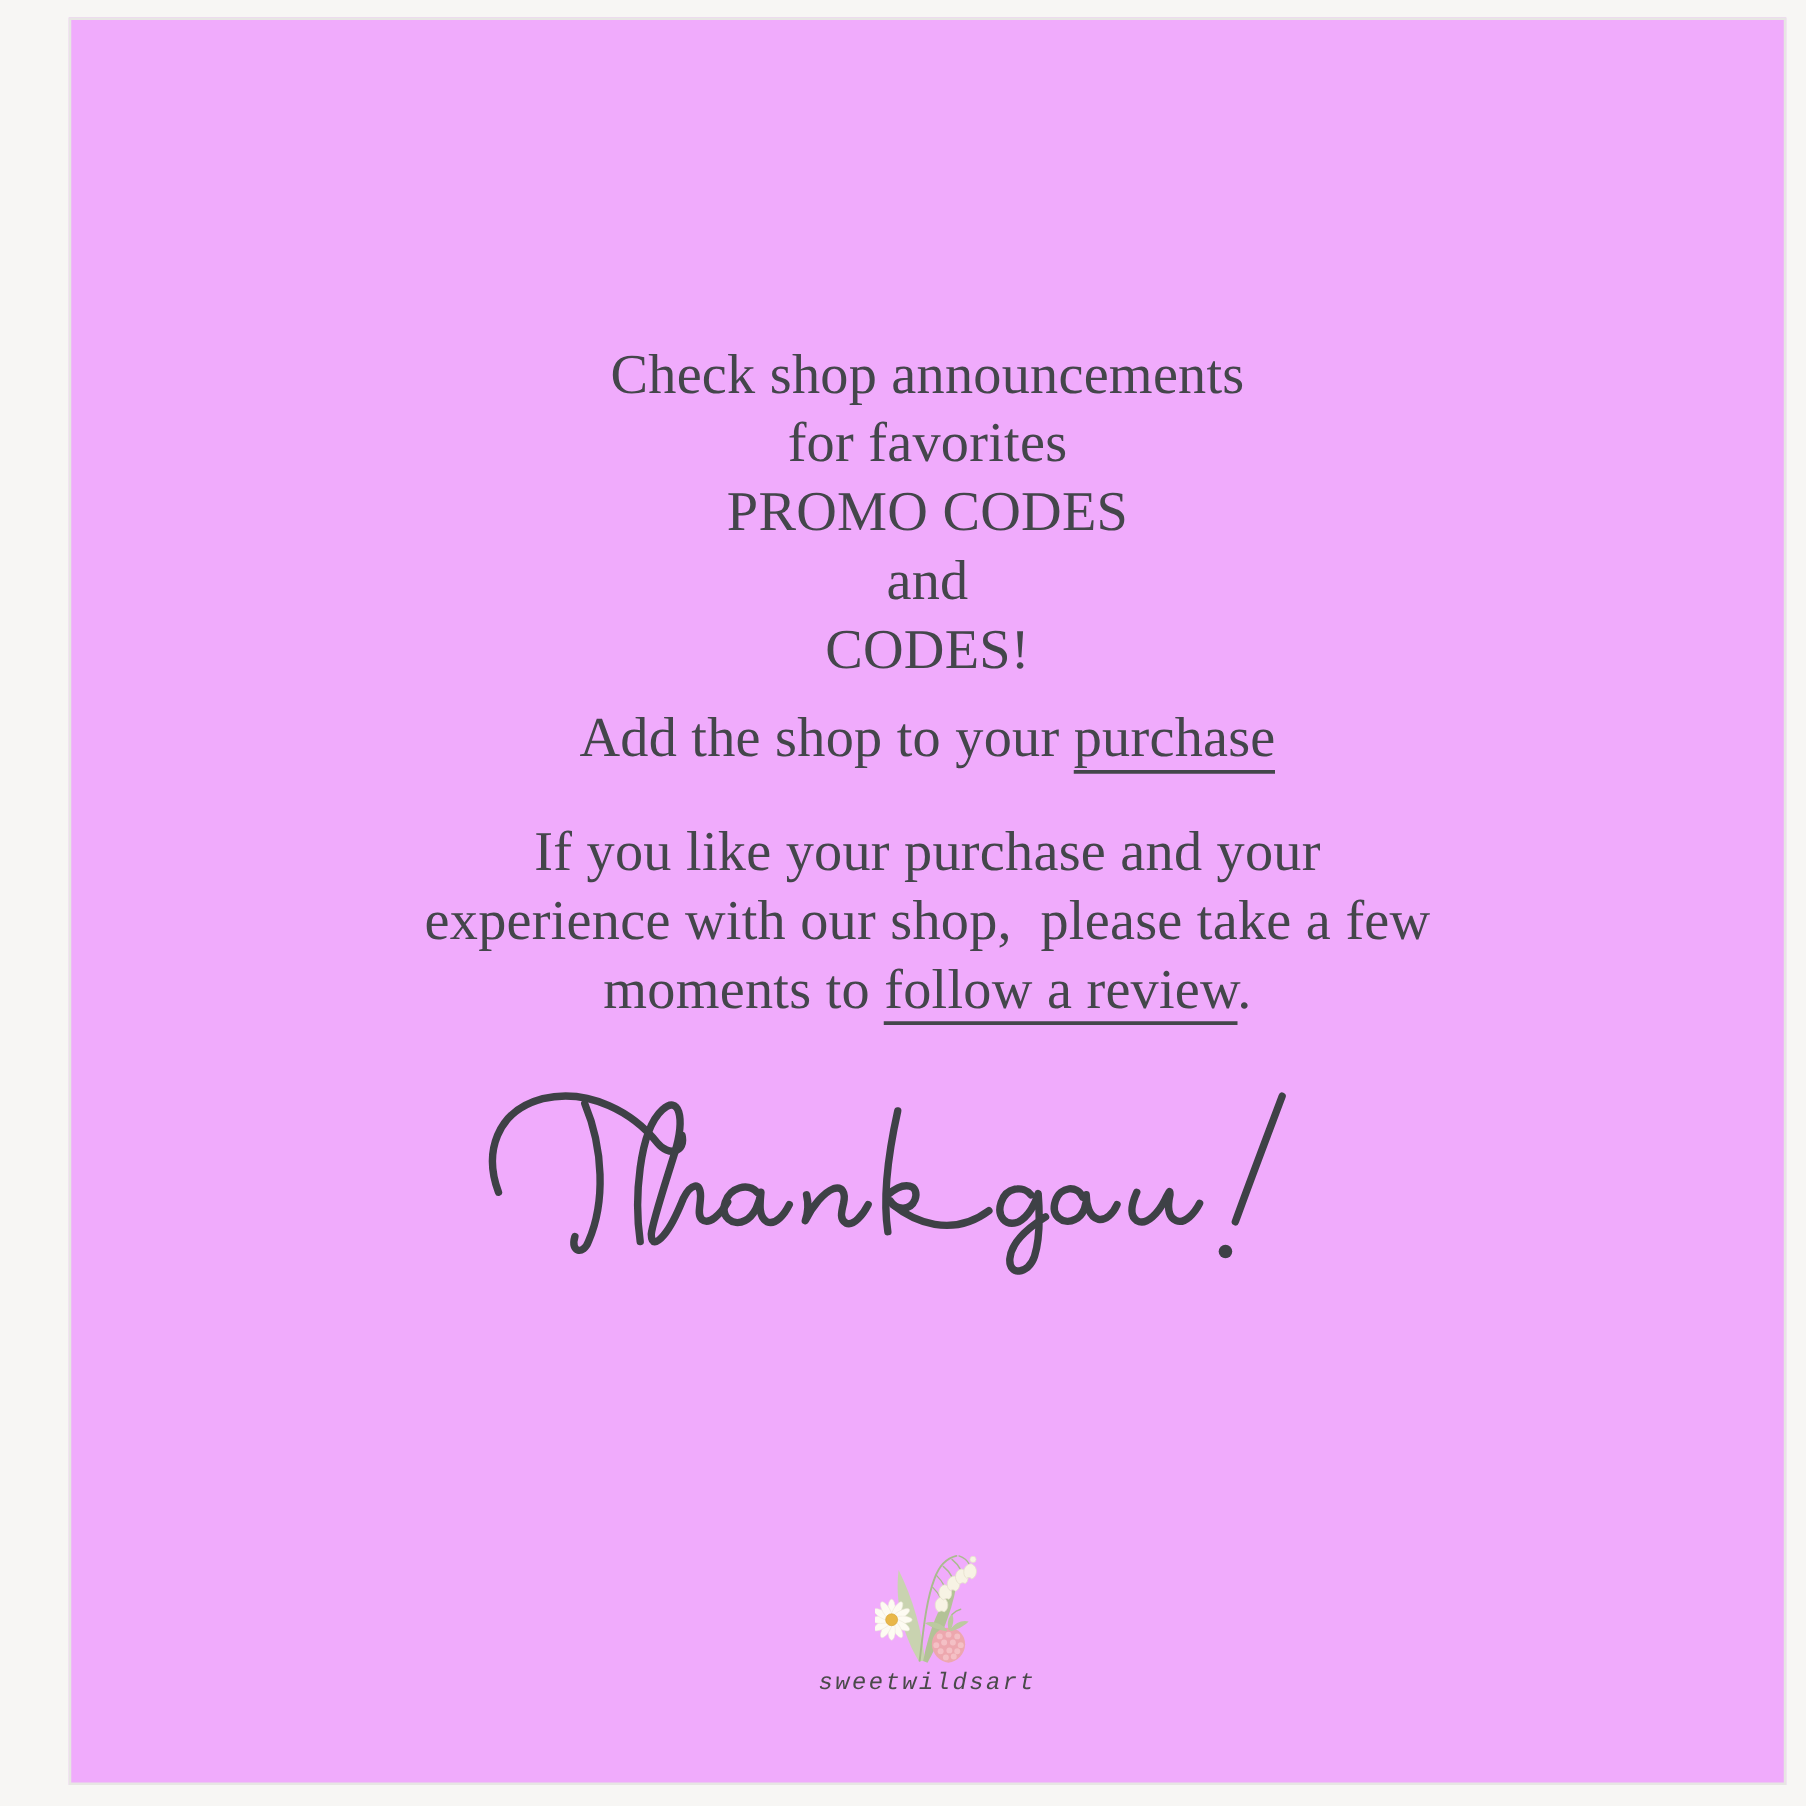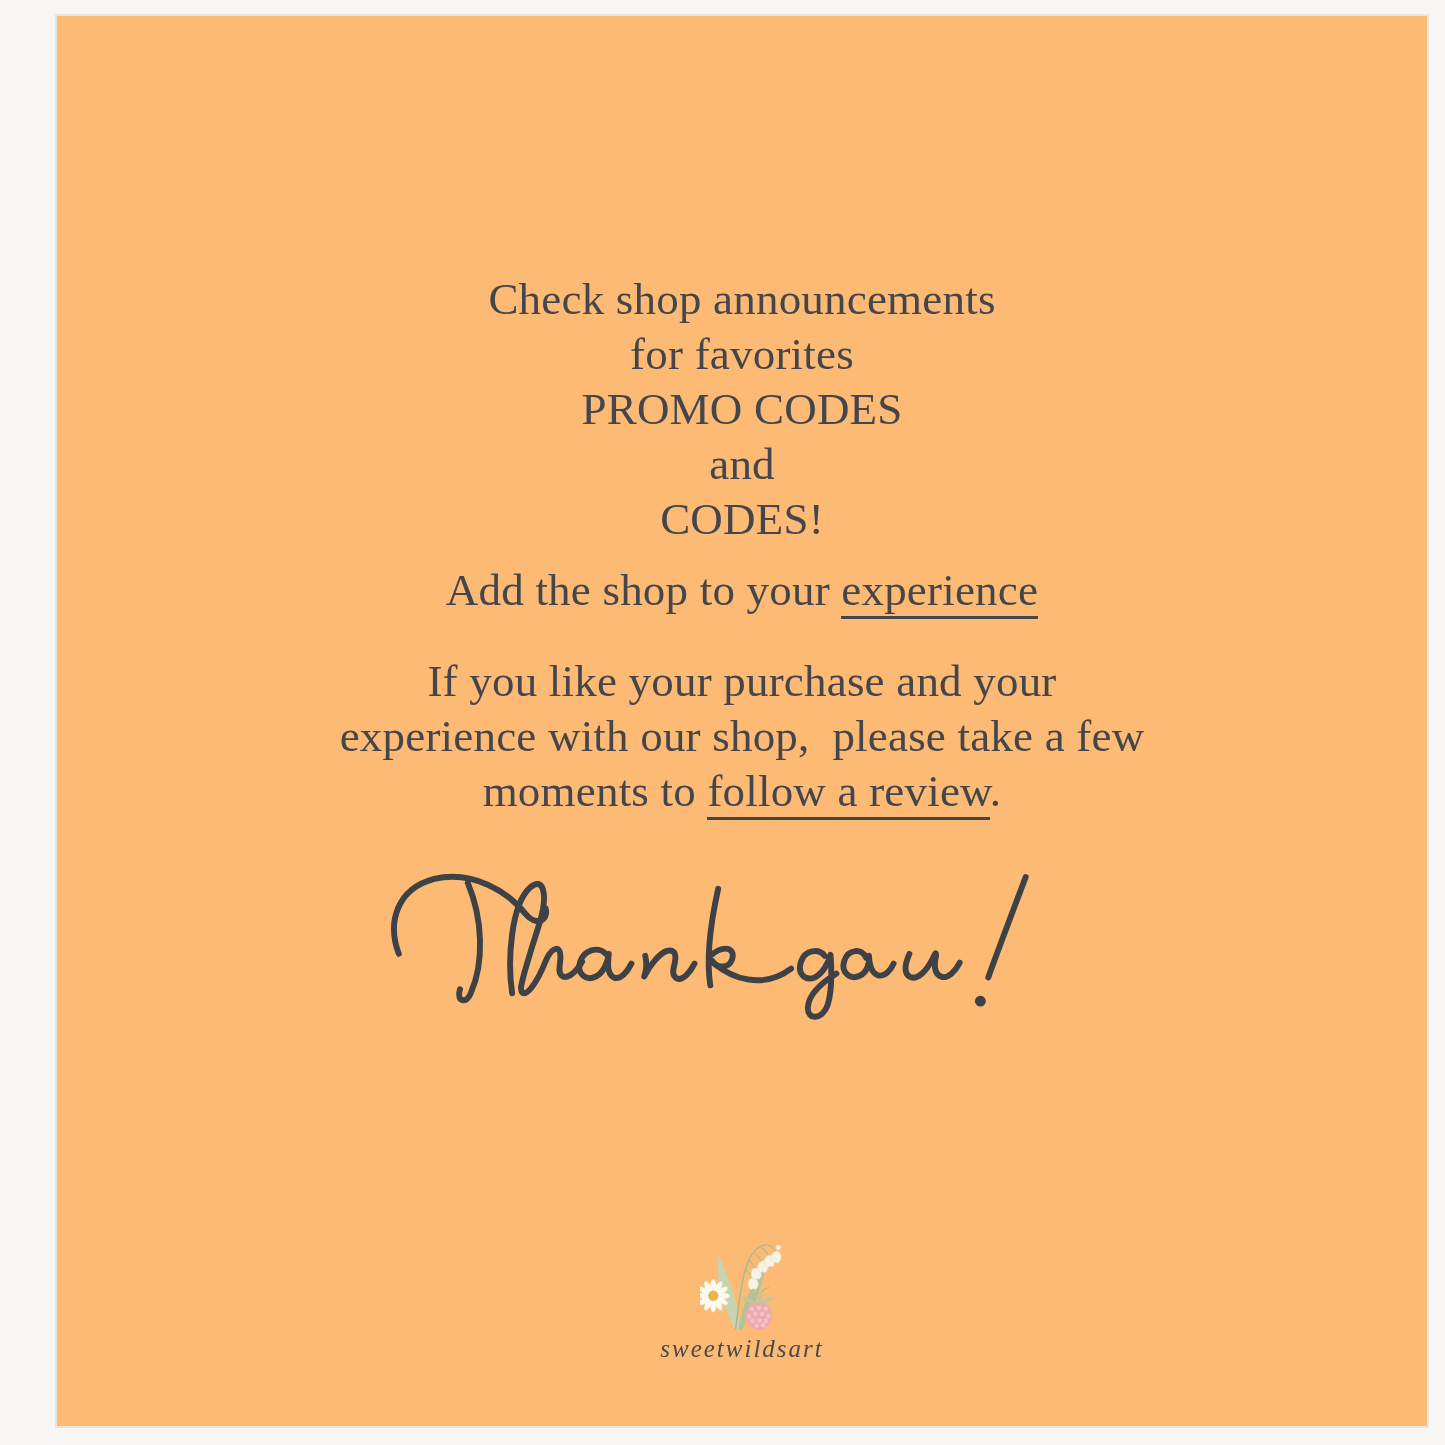--- a/index.html
+++ b/index.html
@@ -12,21 +12,21 @@
   }
   .stage {
     position: relative;
     width: 1445px;
     height: 1445px;
     background: #f7f6f4;
   }
   .card {
     position: absolute;
     top: 14px; left: 14px; right: 16px; bottom: 17px;
-    background: #fdba74;
+    background: #f0abfc;
     border: 2px solid #e7e6e3;
     box-sizing: border-box;
     margin-left: 41px;
   }
   .content {
     width: 100%;
     text-align: center;
     font-family: "Liberation Serif", "DejaVu Serif", serif;
     color: #44464b;
   }
@@ -49,23 +49,23 @@
     fill: none;
     stroke: #3e4146;
     stroke-width: 6;
     stroke-linecap: round;
     stroke-linejoin: round;
   }
   .logo { margin-top: 218px; }
   .logo svg { display: block; margin: 0 auto; }
   .shopname {
     margin-top: 2px;
-    font-family: Liberation Serif, serif;
+    font-family: Liberation Mono, monospace;
     font-style: italic;
-    font-size: 25px;
+    font-size: 19px;
     letter-spacing: 2px;
     color: #4a4a4a;
   }
   .sr-only {
     position: absolute;
     width: 1px; height: 1px;
     overflow: hidden;
     clip-path: inset(50%);
     opacity: 0;
   }
@@ -79,21 +79,21 @@
 
       <div class="para para-announcement">
         <div class="line">Check shop announcements</div>
         <div class="line">for favorites</div>
         <div class="line">PROMO CODES</div>
         <div class="line">and</div>
         <div class="line">CODES!</div>
       </div>
 
       <div class="para para-favorites">
-        <div class="line"><span>Add the shop to your </span><span class="u">experience</span><span></span></div>
+        <div class="line"><span>Add the shop to your </span><span class="u">purchase</span><span></span></div>
       </div>
 
       <div class="para para-review">
         <div class="line">If you like your purchase and your</div>
         <div class="line">experience with our shop,  please take a few</div>
         <div class="line"><span>moments to </span><span class="u">follow a review</span><span>.</span></div>
       </div>
 
       <div class="signoff">
         <span class="sr-only">Thank you!</span>

